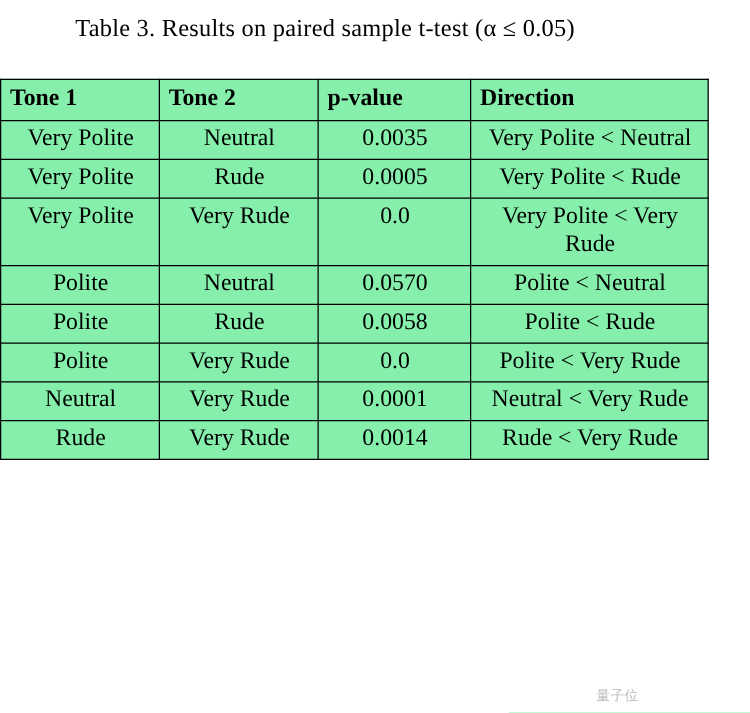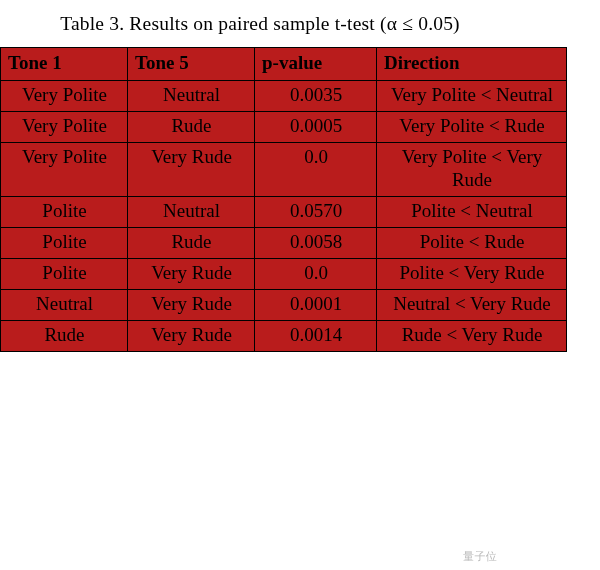--- a/index.html
+++ b/index.html
@@ -25,24 +25,24 @@
   .caption {
     text-align: center;
     font-size: 19.5px;
     line-height: 1.2;
     padding-top: 12px;
     padding-bottom: 12px;
     letter-spacing: 0.2px;
   }
   table.results {
     border-collapse: collapse;
-    margin: 0 auto;
+    margin: 16px auto;
     width: 566px;
     table-layout: fixed;
-    background: #b91c1c;
+    background: #86efac;
   }
   table.results th,
   table.results td {
     border: 1.5px solid #000000;
     vertical-align: top;
     padding: 3px 6px 5px 7px;
     font-size: 19px;
     line-height: 1.16;
   }
   table.results th {
@@ -58,21 +58,21 @@
   col.c0 { width: 127px; }
   col.c1 { width: 127px; }
   col.c2 { width: 122px; }
   col.c3 { width: 190px; }
   .cell-text {
     display: block;
     word-wrap: break-word;
   }
   .watermark {
     position: absolute;
-    right: 23px;
+    right: 9px;
     bottom: 6px;
     font-size: 11px;
     color: #b9b9b9;
     font-family: "Liberation Sans", sans-serif;
     letter-spacing: 0.3px;
   }
 </style>
 </head>
 <body>
 
@@ -83,21 +83,21 @@
   <table class="results">
     <colgroup>
       <col class="c0">
       <col class="c1">
       <col class="c2">
       <col class="c3">
     </colgroup>
     <thead>
       <tr>
         <th>Tone 1</th>
-        <th>Tone 5</th>
+        <th>Tone 2</th>
         <th>p-value</th>
         <th>Direction</th>
       </tr>
     </thead>
     <tbody>
       <tr>
         <td>
             <span class="cell-text">Very Polite</span>
           </td>
         <td>

